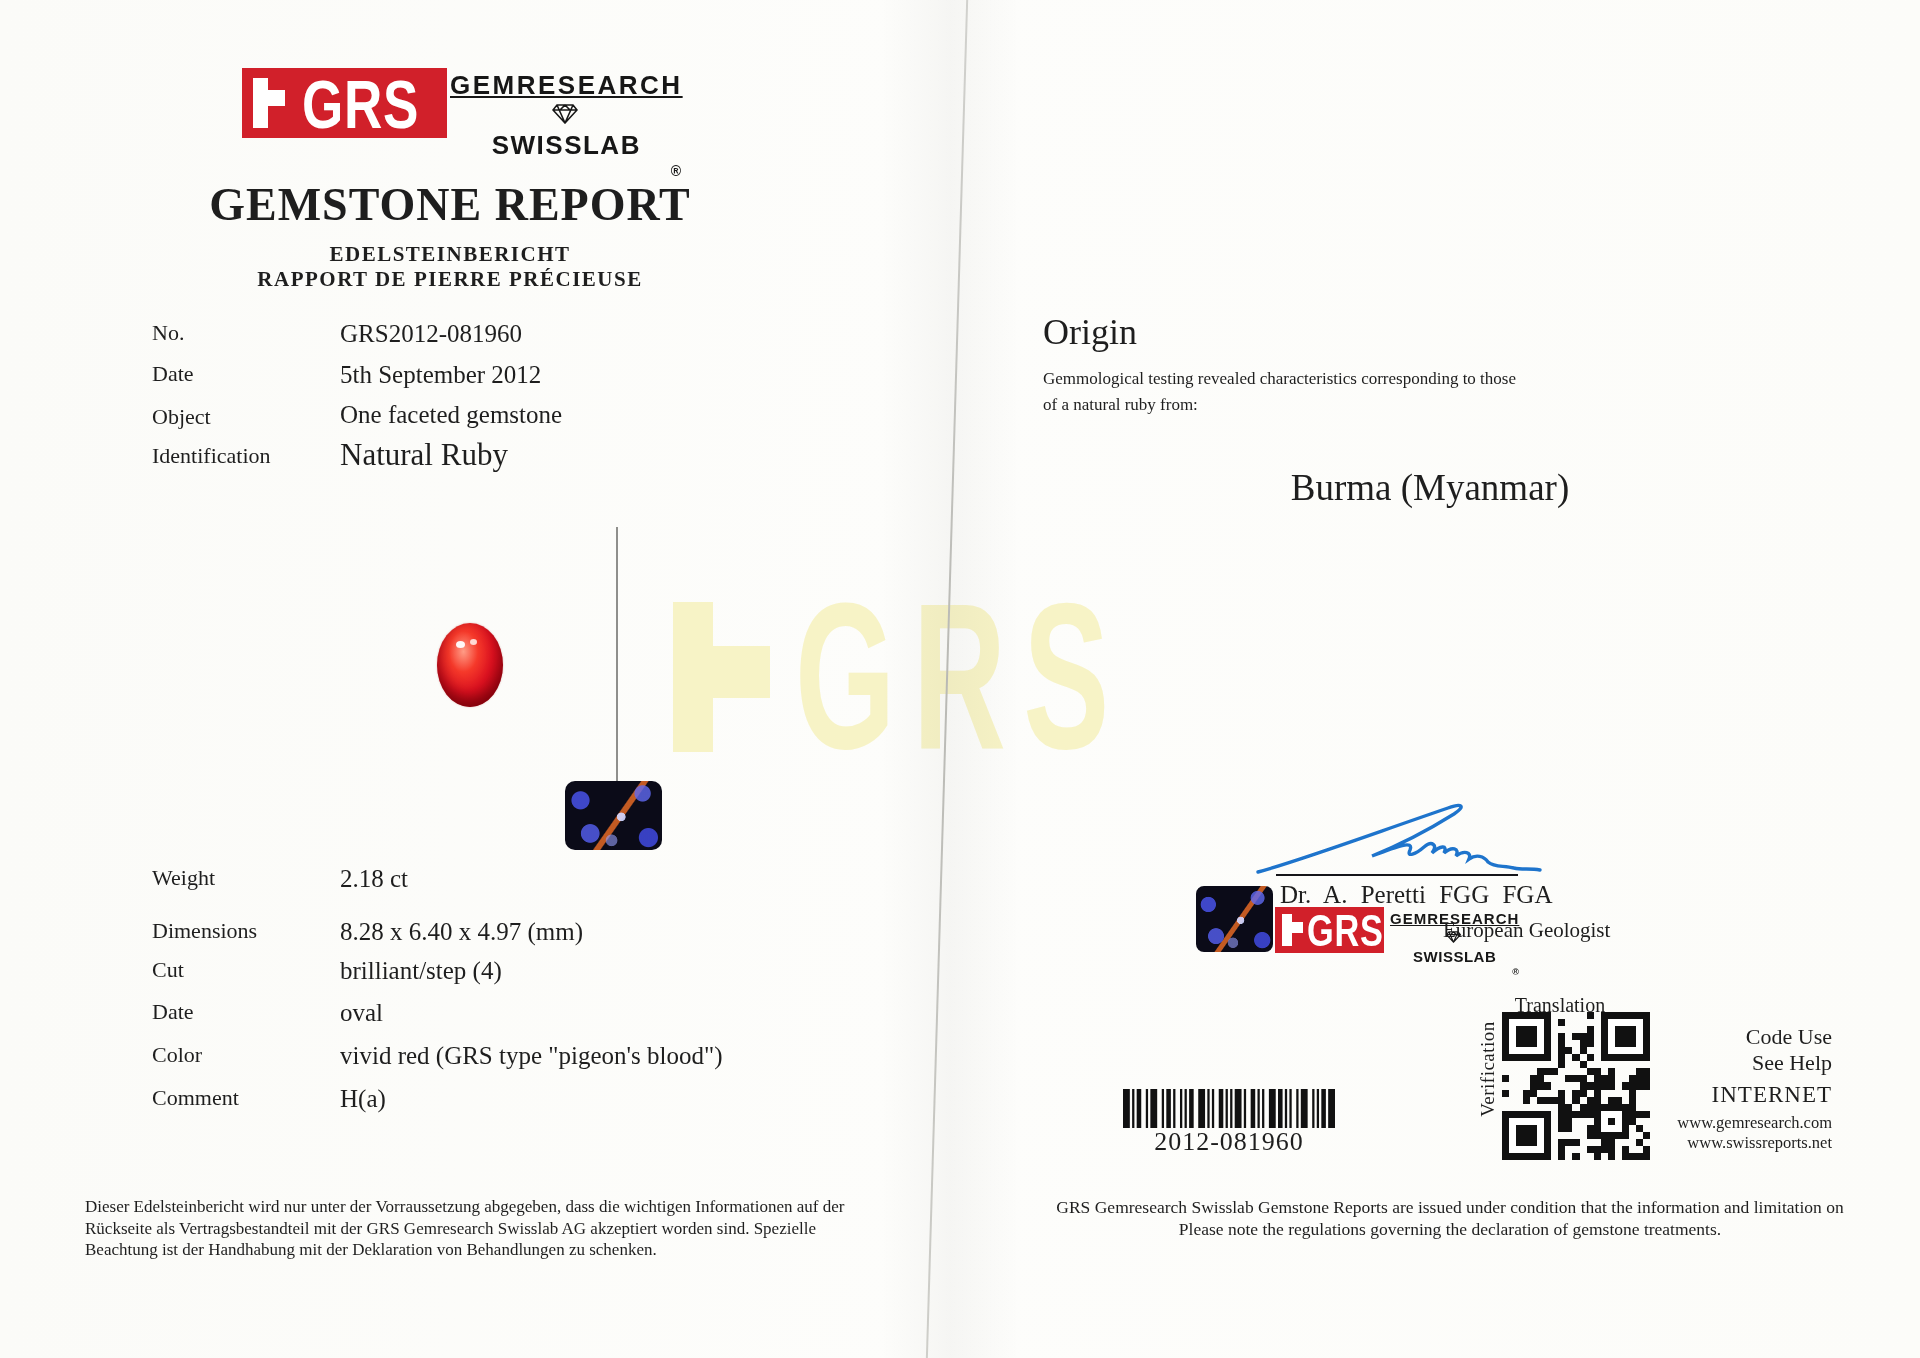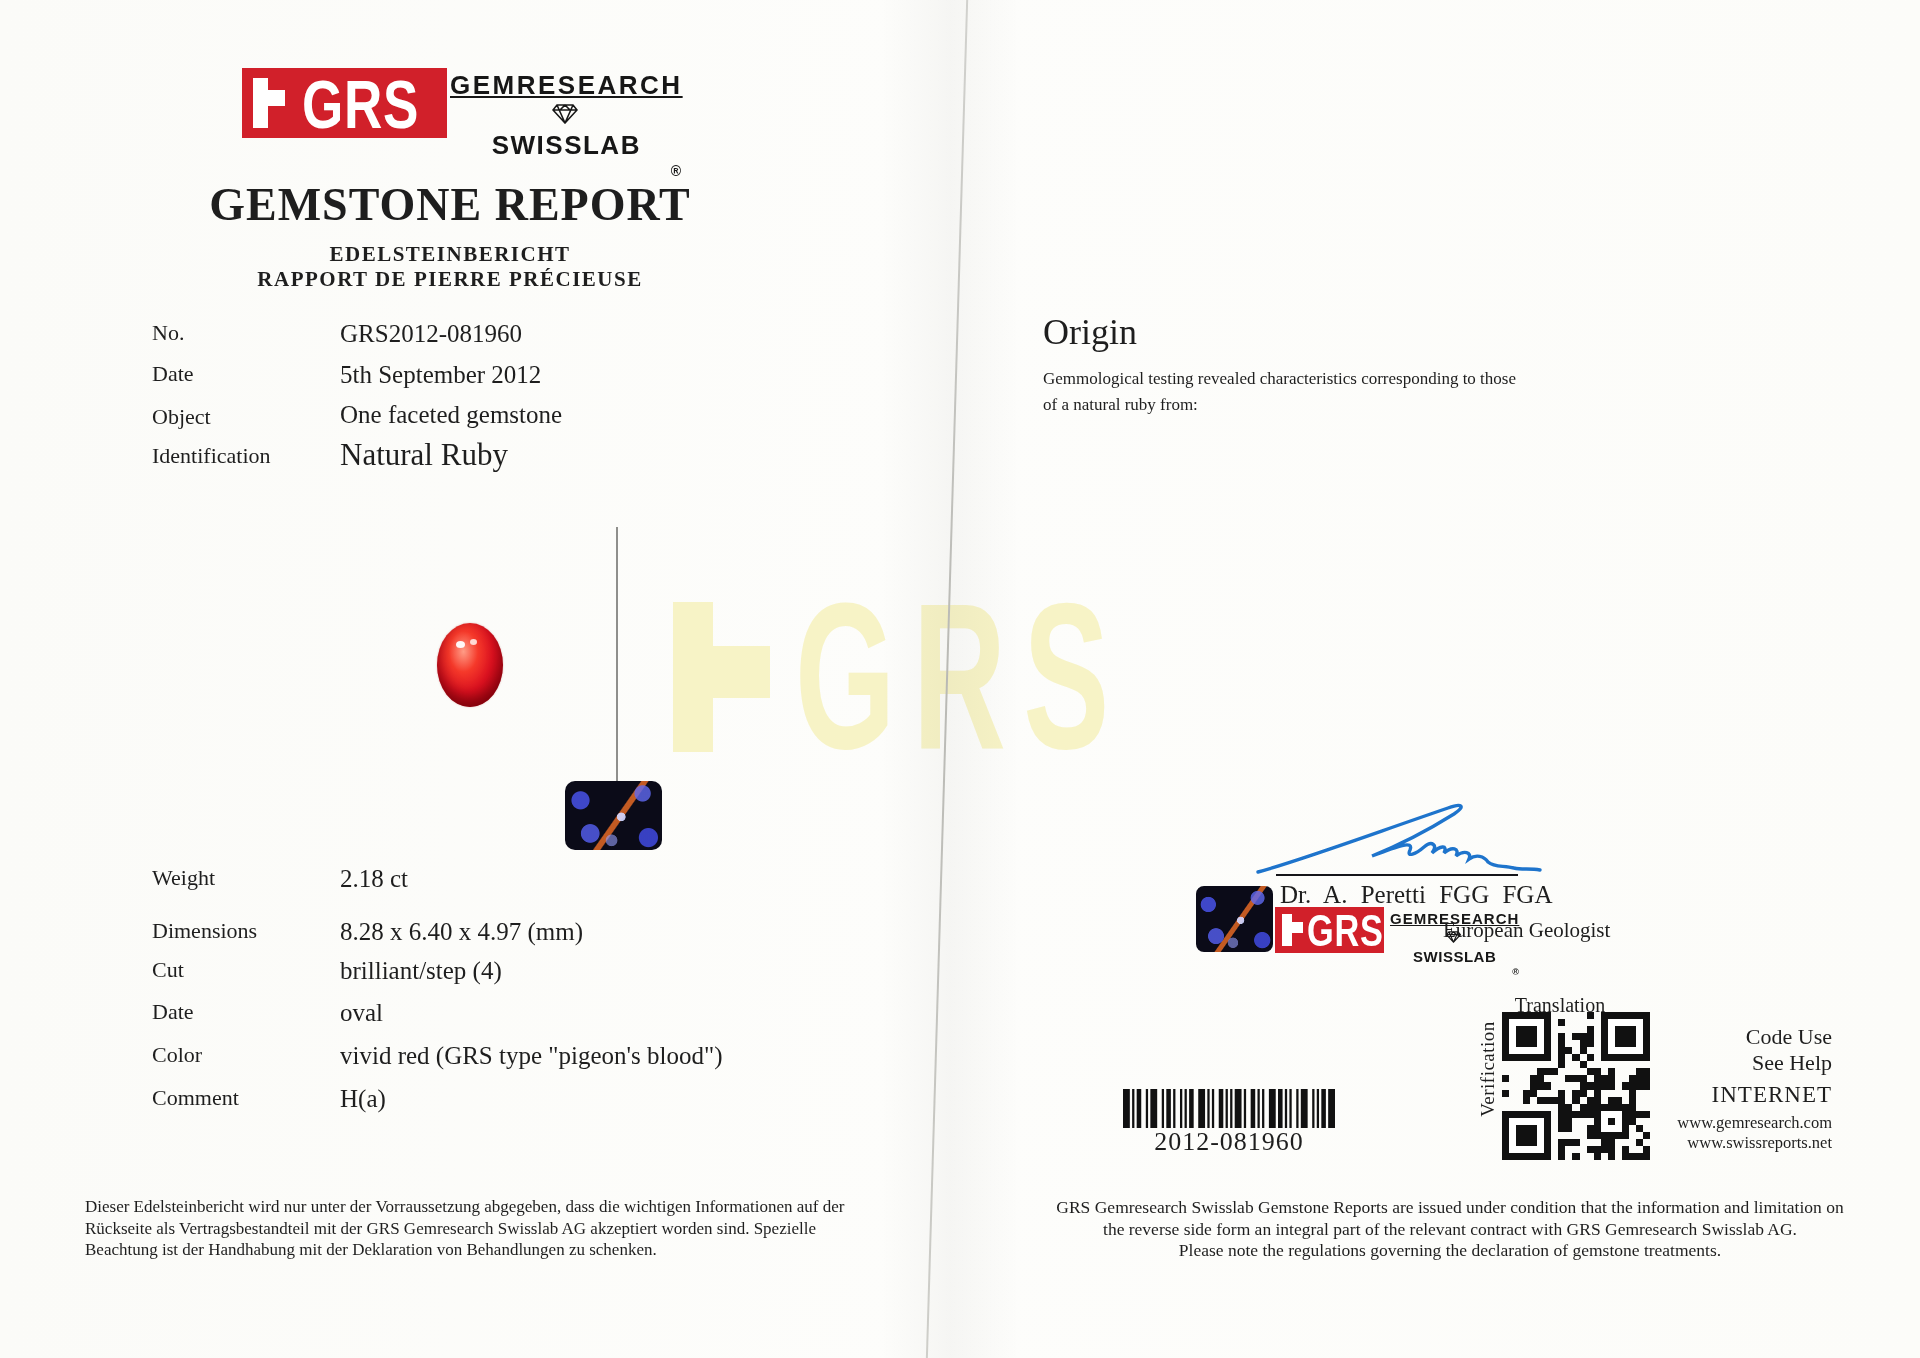--- a/index.html
+++ b/index.html
@@ -159,20 +159,21 @@
     <div>Dieser Edelsteinbericht wird nur unter der Vorraussetzung abgegeben, dass die wichtigen Informationen auf der</div>
     <div>Rückseite als Vertragsbestandteil mit der GRS Gemresearch Swisslab AG akzeptiert worden sind. Spezielle</div>
     <div>Beachtung ist der Handhabung mit der Deklaration von Behandlungen zu schenken.</div>
   </div>
 
   <div class="origin-h">Origin</div>
   <div class="origin-p">
     <div>Gemmological testing revealed characteristics corresponding to those</div>
     <div>of a natural ruby from:</div>
   </div>
+  <div class="origin-result">Burma (Myanmar)</div>
 
   <svg class="sig-svg" viewBox="0 0 300 82">
     <path d="M6 74 C 50 62, 120 36, 196 10 C 210 5, 214 8, 202 16 C 170 36, 140 50, 120 58 C 146 48, 162 42, 158 52 C 154 60, 164 56, 172 49 C 180 42, 186 47, 180 55 C 188 48, 196 46, 192 55 C 200 48, 208 50, 204 58 C 212 52, 220 54, 217 61 C 224 56, 232 58, 236 64 C 243 70, 252 67, 262 70 C 270 72, 278 70, 288 72" stroke="#1e74cc" stroke-width="3.4" fill="none" stroke-linecap="round"></path>
   </svg>
   <div class="sig-line"></div>
   <div class="sig-name">Dr. A. Peretti FGG FGA</div>
 
   <div class="holo holo2"></div>
   <div class="logo-box sm">
     <span class="cv"></span>
@@ -372,19 +373,18 @@
   <div class="bc-num">2012-081960</div>
 
   <div class="inet cu">Code Use</div>
   <div class="inet sh">See Help</div>
   <div class="inet hd">INTERNET</div>
   <div class="inet u0">www.gemresearch.com</div>
   <div class="inet u1">www.swissreports.net</div>
 
   <div class="en-disc">
     <div>GRS Gemresearch Swisslab Gemstone Reports are issued under condition that the information and limitation on</div>
-    <div>the reverse side form an integral part of the relevant contract with GRS Gemresearch Swisslab AG.</div>
     <div>Please note the regulations governing the declaration of gemstone treatments.</div>
   </div>
 
   <div class="fold-shade"></div>
   <div class="fold-line"></div>
 </div>
 
 </body></html>

